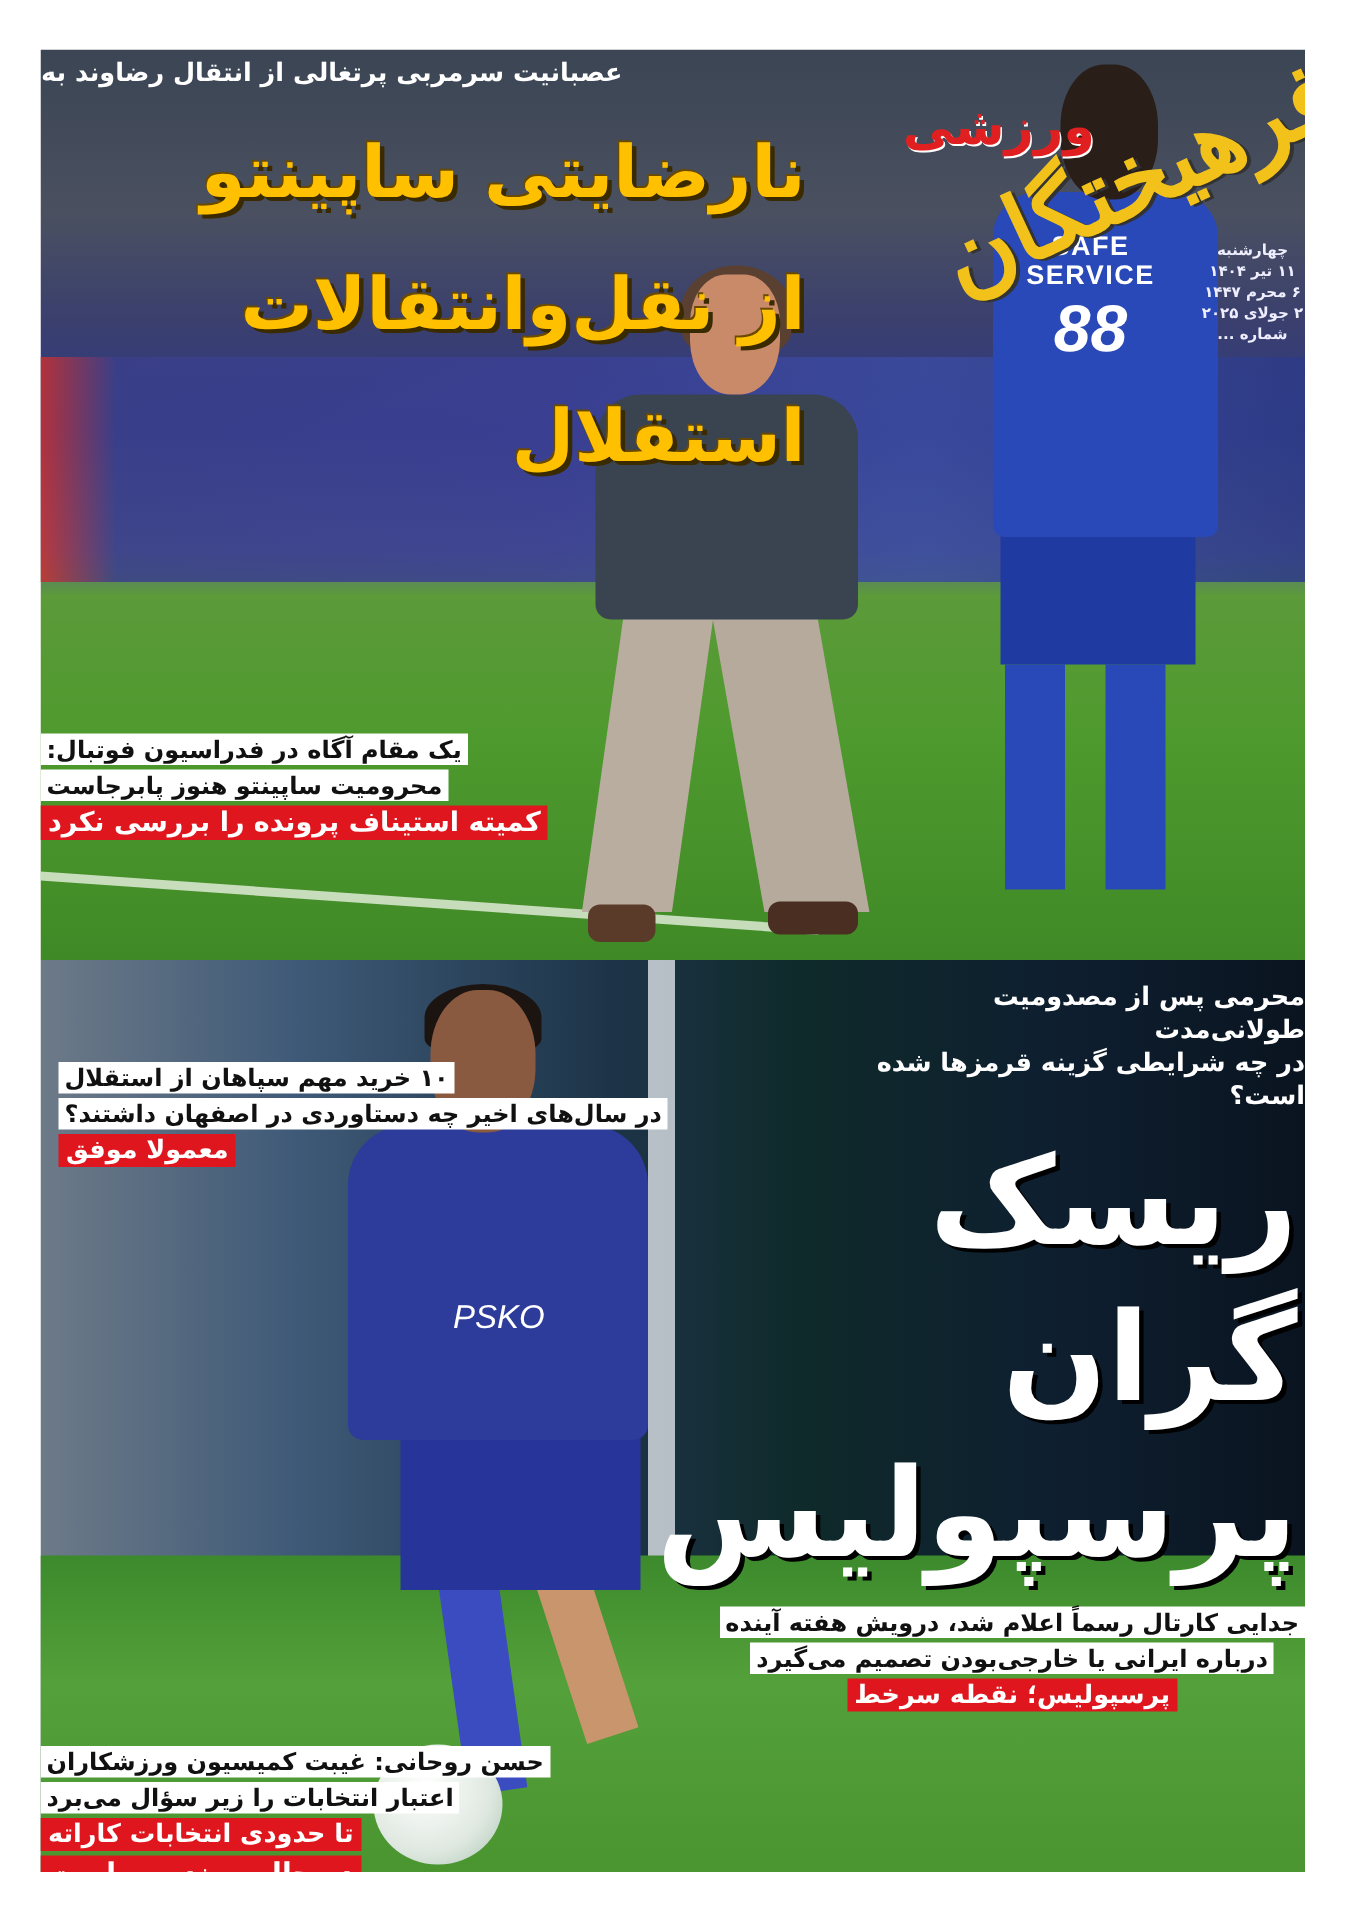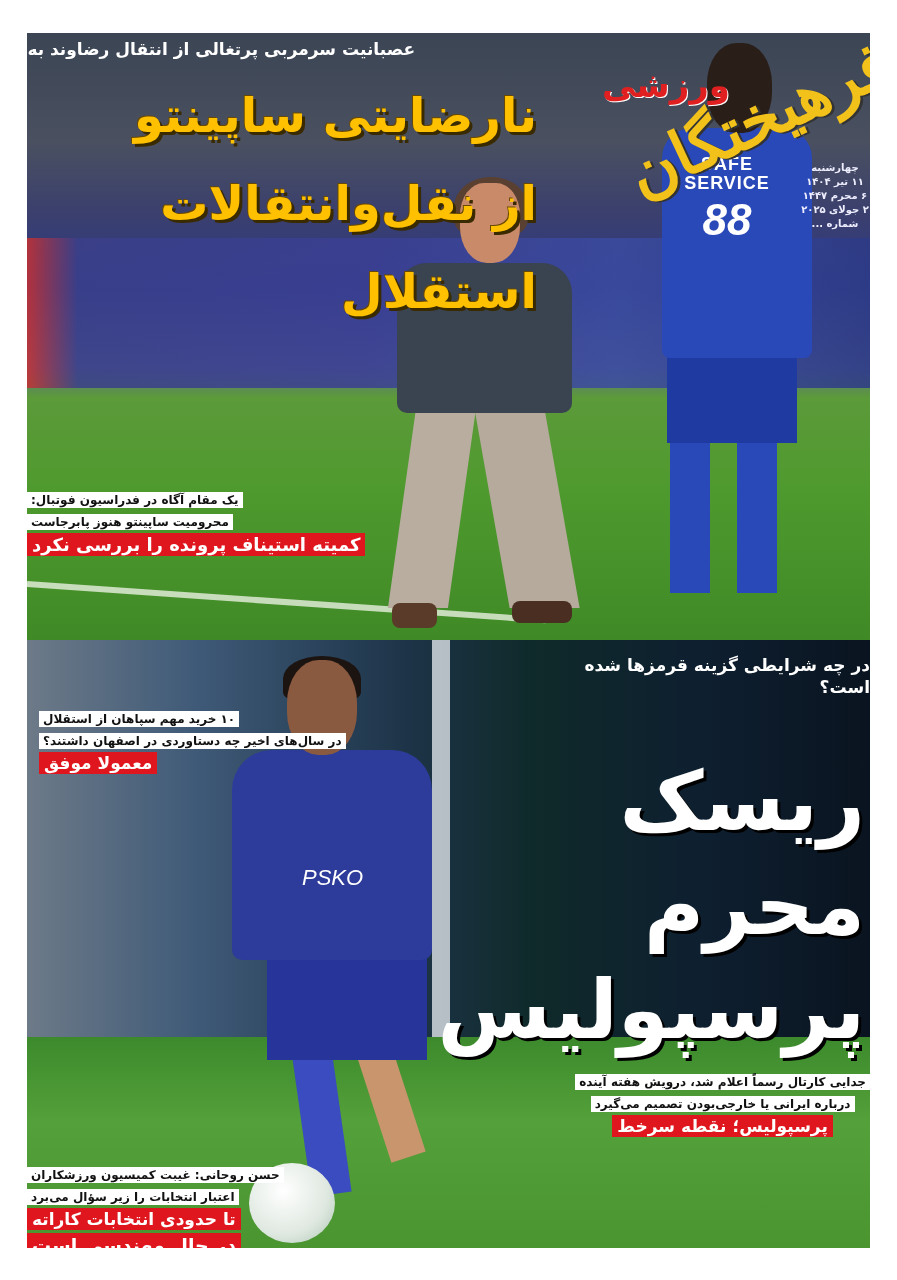--- a/index.html
+++ b/index.html
@@ -51,21 +51,21 @@
   .dateline{position:absolute;right:0;top:128px;width:70px;direction:rtl;color:#eef;font-size:10px;line-height:14px;text-align:center;font-weight:bold;}
 
   
   .rtl{direction:rtl;}
   .kicker-top{position:absolute;right:455px;top:6px;color:#fff;font-size:17px;font-weight:bold;white-space:nowrap;}
   .headline-yellow{position:absolute;left:10px;top:38px;width:500px;text-align:right;color:#ffc000;font-size:48px;font-weight:900;line-height:88px;text-shadow:3px 3px 0 #3a2a00,-1px -1px 0 #6a4a00;font-family:"DejaVu Sans",sans-serif;letter-spacing:-2px;}
   .headline-white{position:absolute;left:410px;top:110px;width:428px;text-align:right;color:#fff;font-size:82px;font-weight:900;line-height:104px;text-shadow:3px 3px 0 #000;letter-spacing:-3px;}
   .sub-dark{position:absolute;right:0;top:14px;width:300px;text-align:right;color:#fff;font-size:17px;font-weight:bold;line-height:22px;}
 
   .box{position:absolute;direction:rtl;}
-  .tag-white{display:inline-block;background:#ffffff;color:#111;font-size:12px;font-weight:bold;padding:1px 4px;margin-bottom:3px;white-space:nowrap;}
+  .tag-white{display:inline-block;background:#ffffff;color:#111;font-size:16px;font-weight:bold;padding:1px 4px;margin-bottom:3px;white-space:nowrap;}
   .tag-red{display:inline-block;background:#e0161e;color:#fff;font-weight:900;padding:1px 5px;white-space:nowrap;margin-bottom:3px;}
   .box .line{display:block;text-align:left;}
   .box.right .line{text-align:center;}
 </style>
 </head>
 <body>
 
 <div class="page">
 
   <div class="top-photo">
@@ -130,24 +130,25 @@
         <div class="leg-r"></div>
       <div class="shorts"></div>
       <div class="jersey"></div>
       <div class="hair"></div>
         <div class="head"></div>
       <div class="pskco">PSKO</div>
     </div>
     <div class="ball"></div>
 
     <div class="sub-dark rtl">
+      <div>محرمی پس از مصدومیت طولانی‌مدت</div>
       <div>در چه شرایطی گزینه قرمزها شده است؟</div>
     </div>
     <div class="headline-white rtl">
-      <div>ریسک محرم</div>
+      <div>ریسک گران</div>
       <div>پرسپولیس</div>
     </div>
 
     <div class="box" style="left:12px;top:68px;">
       <span class="line"><span class="tag-white">۱۰ خرید مهم سپاهان از استقلال</span></span>
       <span class="line"><span class="tag-white">در سال‌های اخیر چه دستاوردی در اصفهان داشتند؟</span></span>
       <span class="line"><span class="tag-red" style="font-size:17px;">معمولا موفق</span></span>
     </div>
 
     <div class="box right" style="right:0;top:431px;">

